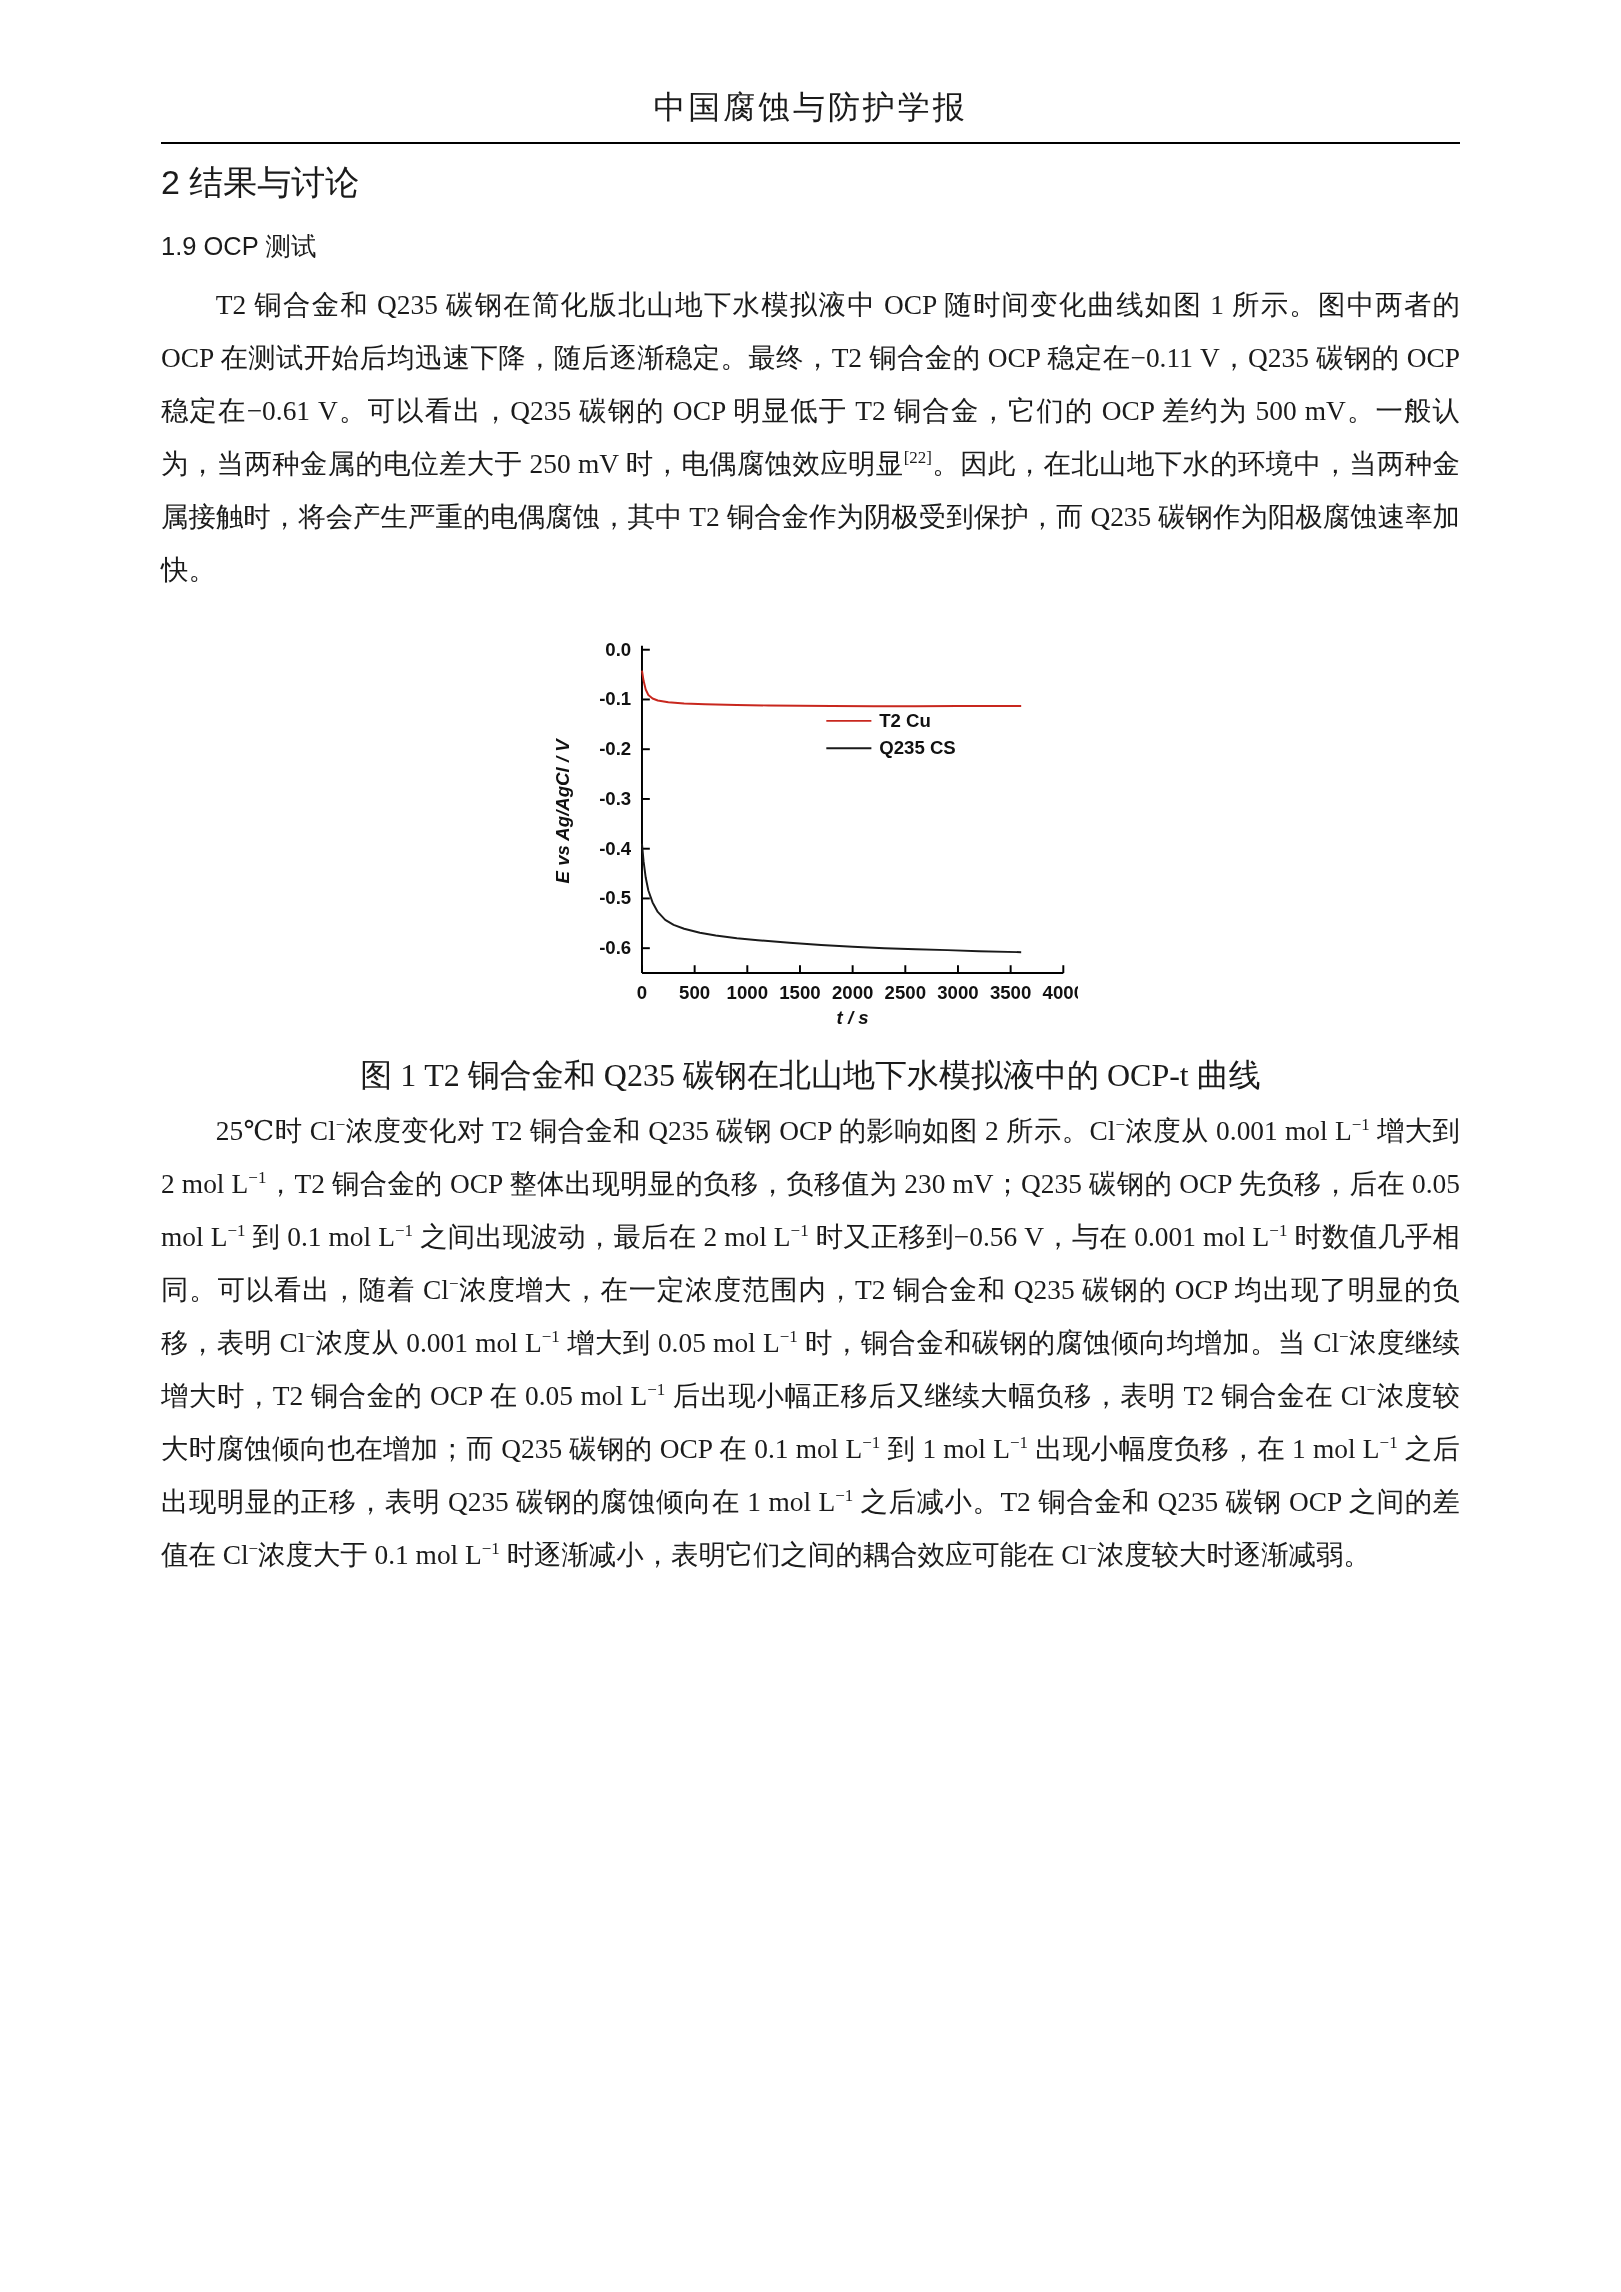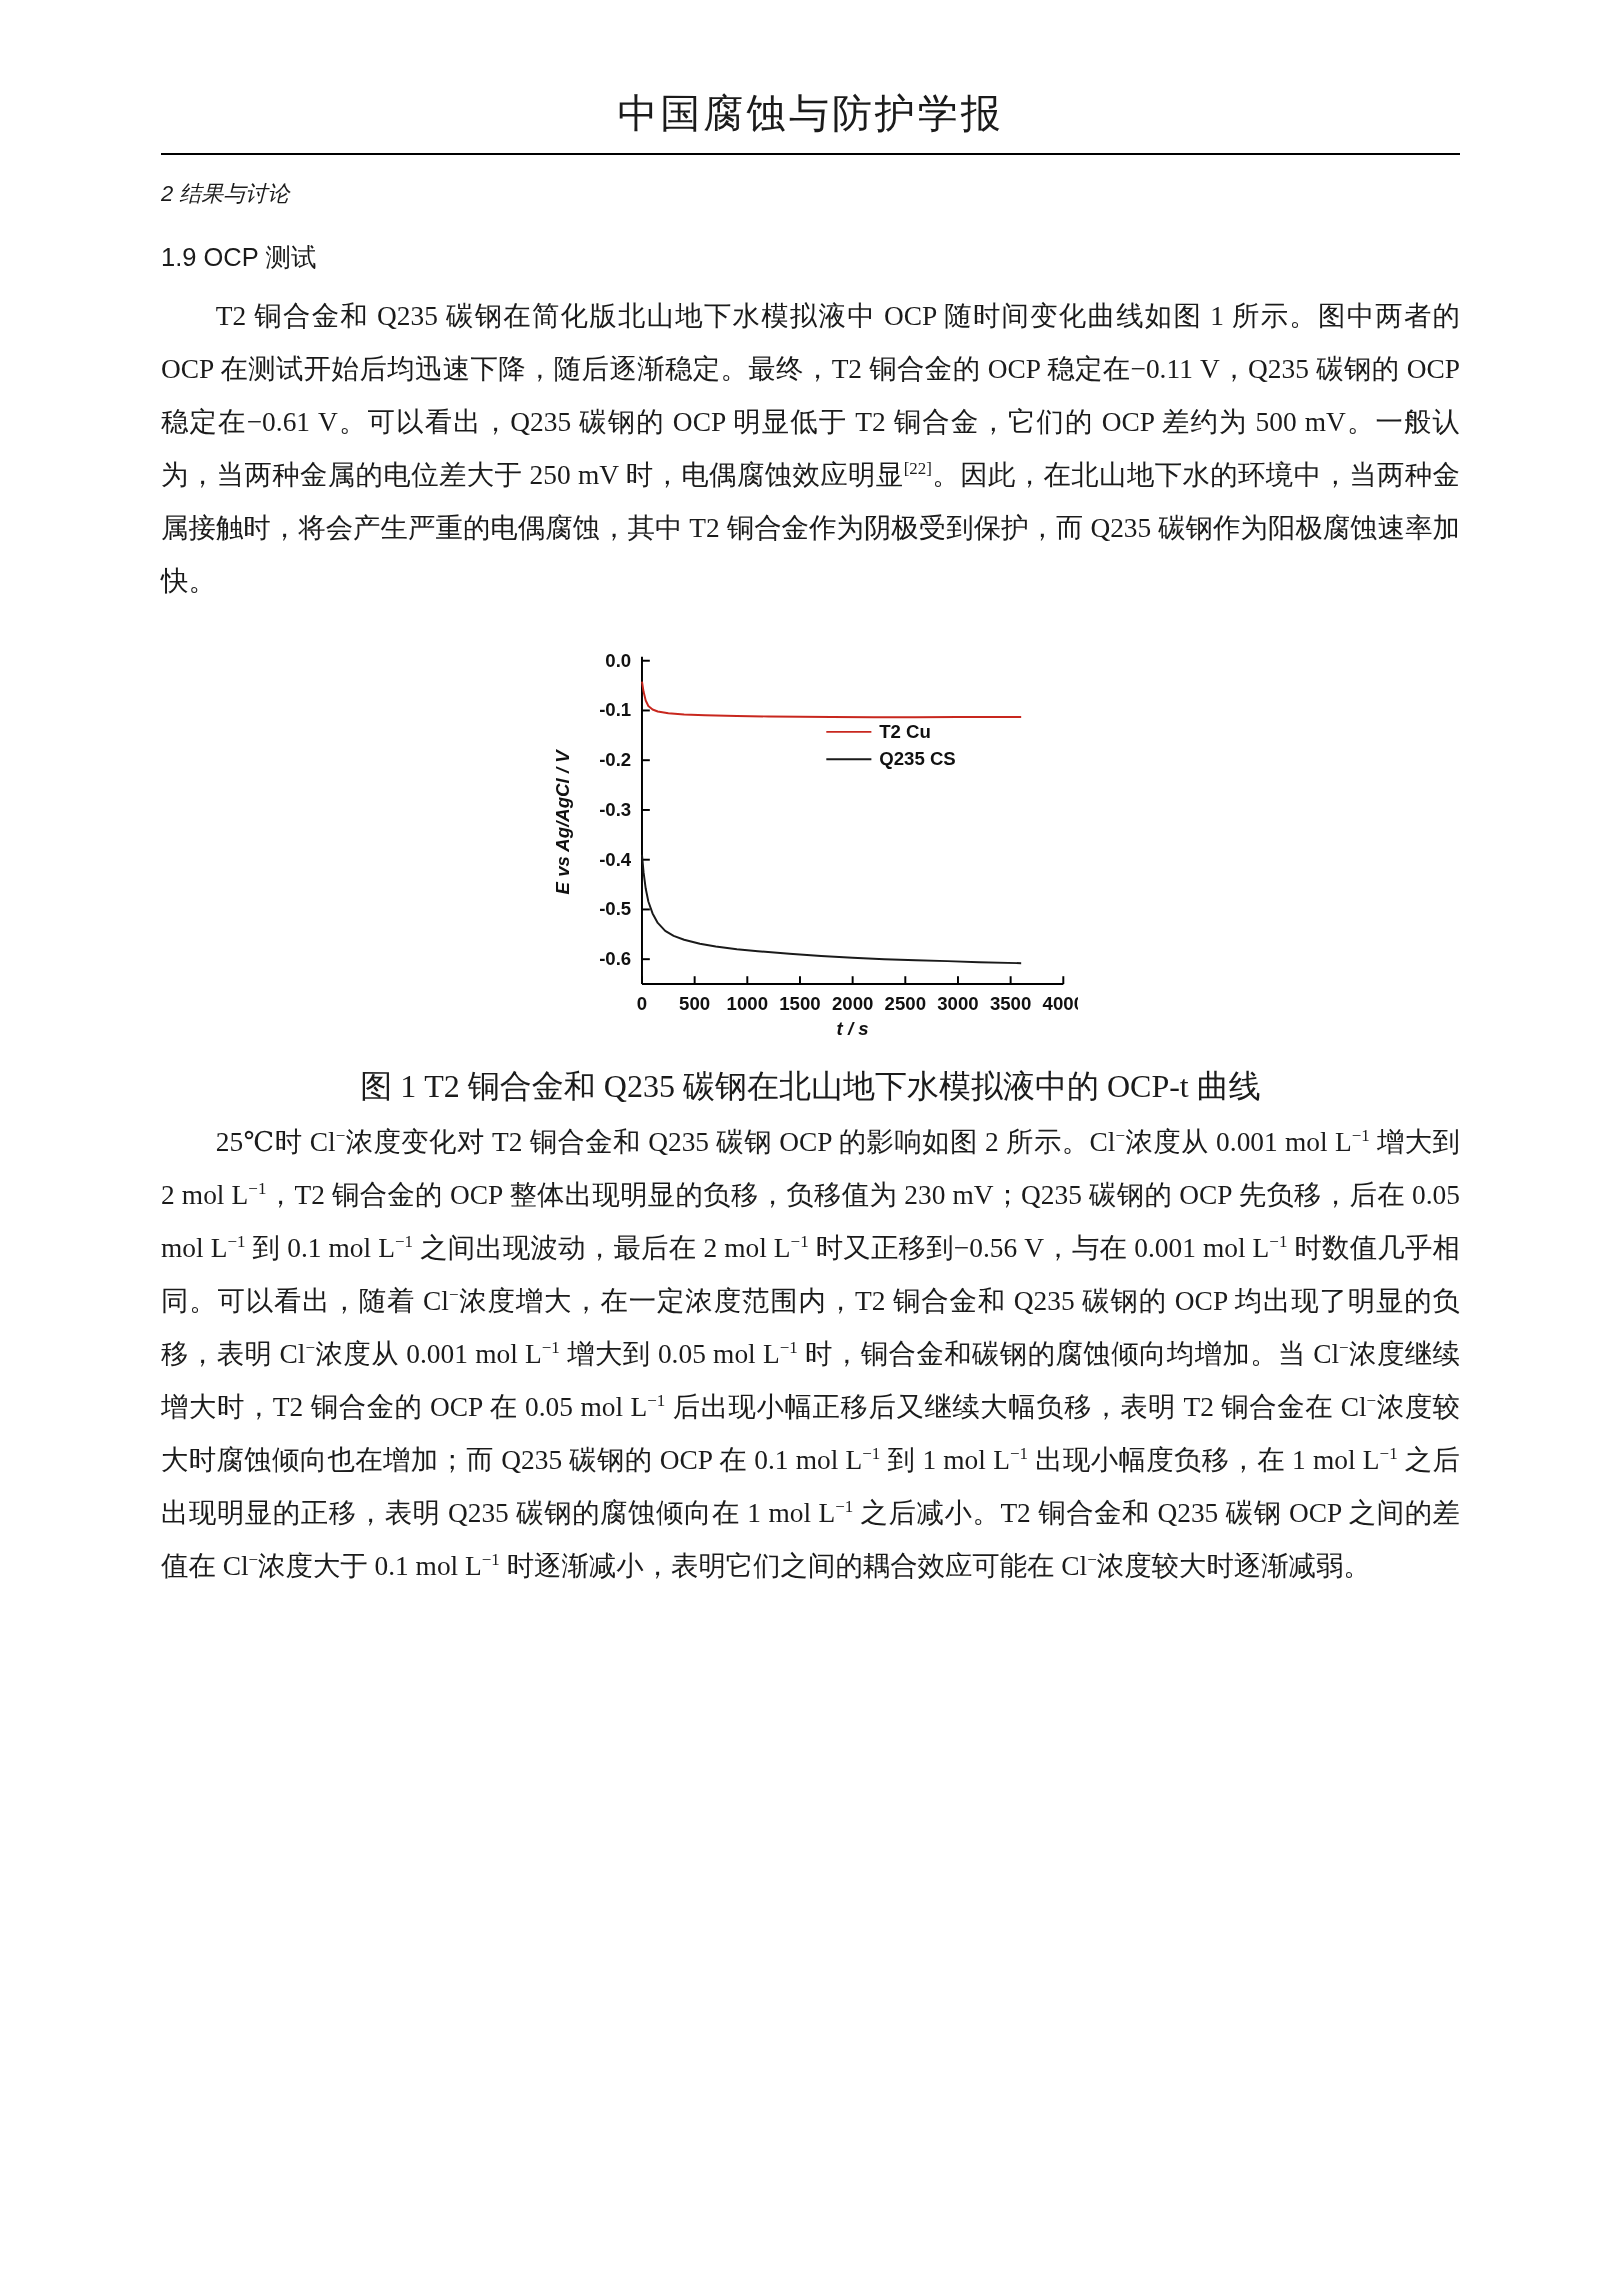--- a/index.html
+++ b/index.html
@@ -12,21 +12,21 @@
     font-family:"Liberation Serif","DejaVu Serif",serif;
     overflow:hidden;
   }
   .content{
     width:1299px;
     margin:0 auto;
     padding-top:86px;
   }
   .journal-title{
     text-align:center;
-    font-size:40px;
+    font-size:32px;
     font-weight:500;
     letter-spacing:2.9px;
     margin:0;
   }
   .journal-subtitle{
     text-align:center;
     font-size:26.5px;
     font-weight:400;
     margin:7.8px 0 0 0;
   }
@@ -37,25 +37,24 @@
   }
   .body-text{
     font-size:27.4px;
     line-height:53px;
     text-align:justify;
     margin:0;
   }
   .intro-line{margin-top:13.7px;}
   .section-heading{
     font-family:"Liberation Sans","DejaVu Sans",sans-serif;
-    font-size:22px;
+    font-size:34px;
     font-weight:500;
     margin:15.7px 0 0 0;
     line-height:47px;
-    font-style:italic;
   }
   .subsection-heading{
     font-family:"Liberation Sans","DejaVu Sans",sans-serif;
     font-size:25.5px;
     font-weight:400;
     margin:19.6px 0 0 0;
     line-height:41px;
   }
   .para{margin-top:11.8px;text-indent:2em;}
   .para-2{margin-top:3.9px;}

